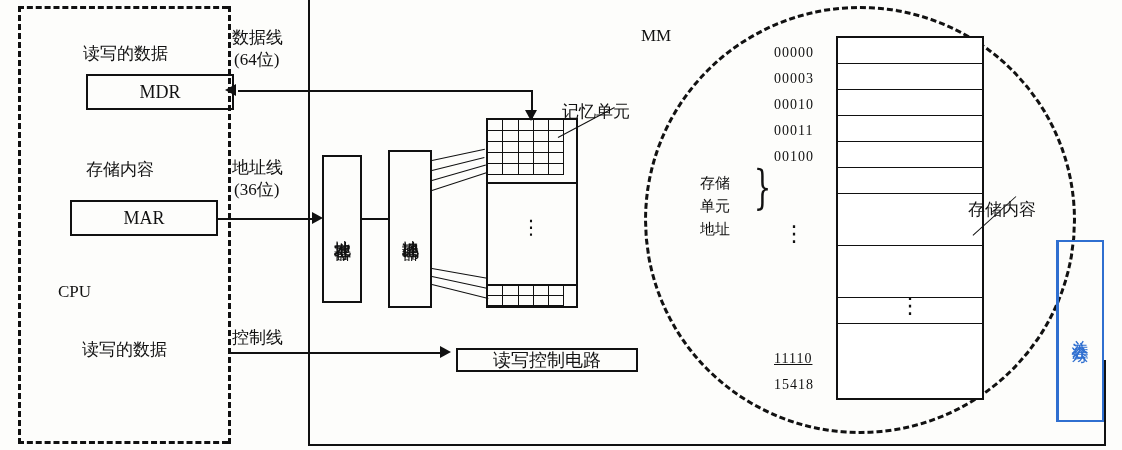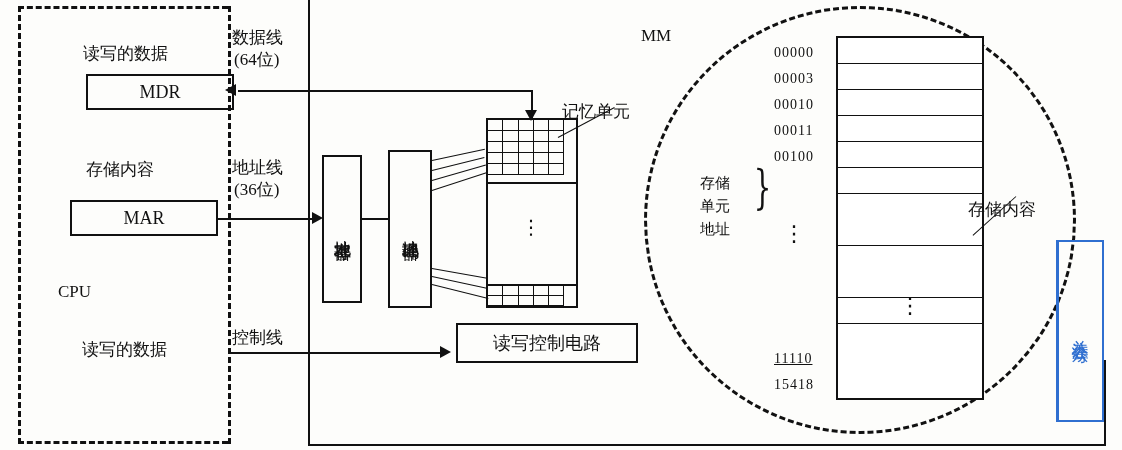--- a/index.html
+++ b/index.html
@@ -290,21 +290,21 @@
   </div>
 
   <div class="lbl" style="left:562px; top:74px;margin-top:28px;">记忆单元</div>
   <div class="leader" style="left:558px; top:137px; width:64px; transform: rotate(-28deg);"></div>
 
   <div class="lbl" style="left:82px; top:340px;">读写的数据</div>
   <div class="lbl" style="left:232px; top:328px;">控制线</div>
   <div class="hline" style="left:228px; top:352px; width:218px;"></div>
   <div class="arrow-r" style="left:440px; top:346px;"></div>
 
-  <div class="box" style="left:456px; top:323px; width:182px; height:40px;">
+  <div class="box" style="left:456px; top:348px; width:182px; height:24px;">
     <span style="font-size:18px;">读写控制电路</span>
   </div>
 
   <div class="ellipse" style="left:644px; top:6px; width:432px; height:428px;"></div>
 
   <div class="addrlist" style="left:774px; top:40px; width:60px;">
     <div style="height:26px;">00000</div>
     <div style="height:26px;">00003</div>
     <div style="height:26px;">00010</div>
     <div style="height:26px;">00011</div>

